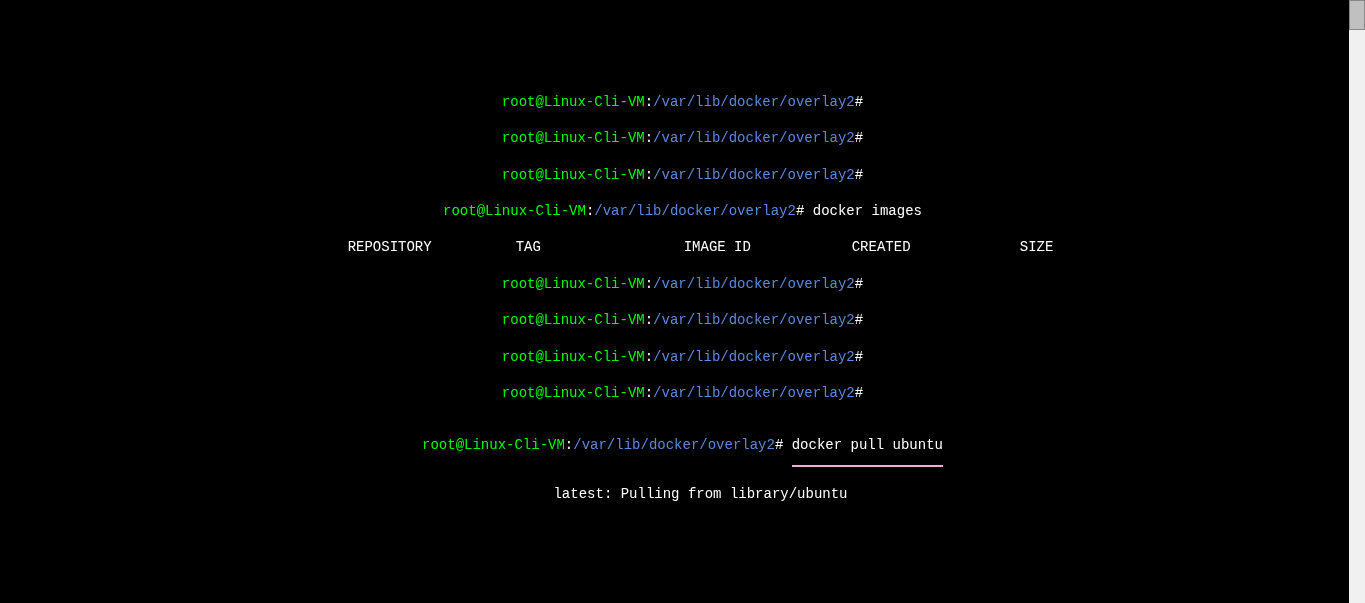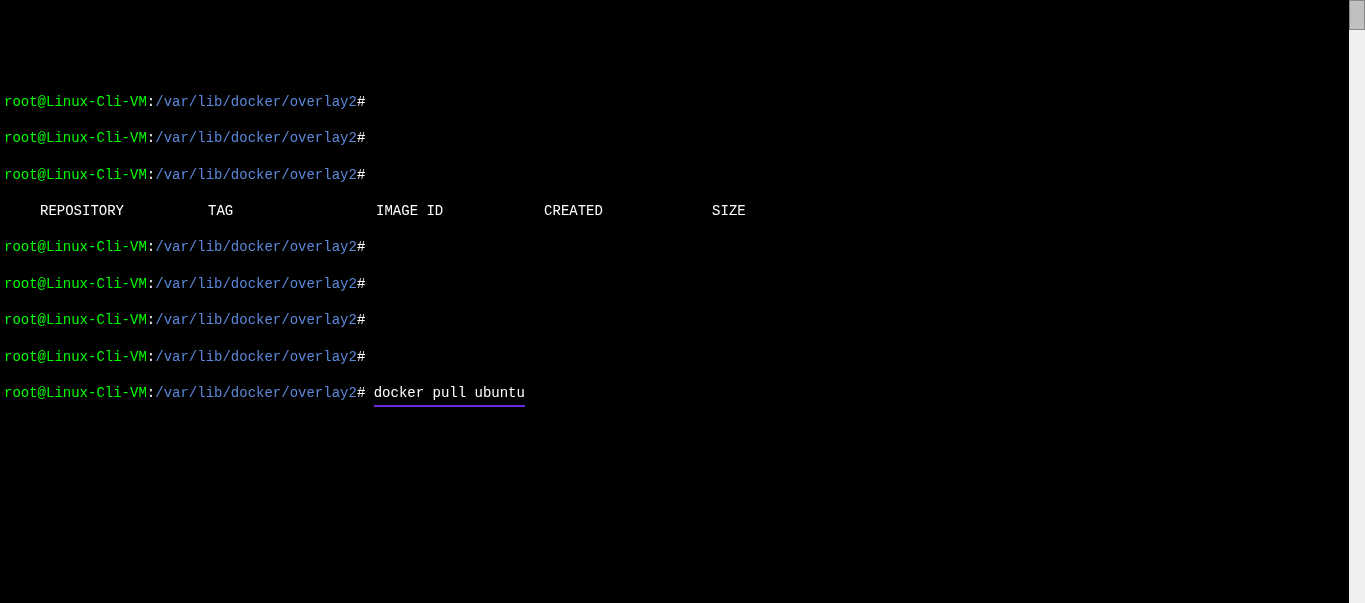--- a/index.html
+++ b/index.html
@@ -19,59 +19,62 @@
     .terminal {
       padding: 2px 4px;
     }
     .prompt-user { color: #00ff00; }
     .prompt-colon { color: #fff; }
     .prompt-path { color: #5c88da; }
     .prompt-hash { color: #fff; }
     .cmd { color: #fff; }
     .output { color: #fff; margin-left: 36px; }
     .underline-green {
-      border-bottom: 2px solid #6d28d9;
+      border-bottom: 2px solid #f9a8d4;
       display: inline-block;
-      padding-bottom: 3px;
+      padding-bottom: 10px;
+      margin-top: 16px;
     }
     .scrollbar {
       position: absolute;
       right: 0;
       top: 0;
       width: 16px;
       height: 603px;
       background: #f0f0f0;
     }
     .scrollbar-thumb {
       position: absolute;
       top: 0;
       left: 0;
       width: 16px;
       height: 30px;
       background: #c0c0c0;
       border: 1px solid #888;
       box-sizing: border-box;
     }
-    .line { display: block; }
+    .line { display: block; text-align: center; }
   </style>
 </head>
 <body>
 
 
 
 <div class="terminal">
 <span class="line"><span class="prompt-user">root@Linux-Cli-VM</span><span class="prompt-colon">:</span><span class="prompt-path">/var/lib/docker/overlay2</span><span class="prompt-hash">#</span></span>
 <span class="line"><span class="prompt-user">root@Linux-Cli-VM</span><span class="prompt-colon">:</span><span class="prompt-path">/var/lib/docker/overlay2</span><span class="prompt-hash">#</span></span>
 <span class="line"><span class="prompt-user">root@Linux-Cli-VM</span><span class="prompt-colon">:</span><span class="prompt-path">/var/lib/docker/overlay2</span><span class="prompt-hash">#</span></span>
+<span class="line"><span class="prompt-user">root@Linux-Cli-VM</span><span class="prompt-colon">:</span><span class="prompt-path">/var/lib/docker/overlay2</span><span class="prompt-hash">#</span> <span class="cmd">docker images</span></span>
 <span class="line output">REPOSITORY          TAG                 IMAGE ID            CREATED             SIZE</span>
 <span class="line"><span class="prompt-user">root@Linux-Cli-VM</span><span class="prompt-colon">:</span><span class="prompt-path">/var/lib/docker/overlay2</span><span class="prompt-hash">#</span></span>
 <span class="line"><span class="prompt-user">root@Linux-Cli-VM</span><span class="prompt-colon">:</span><span class="prompt-path">/var/lib/docker/overlay2</span><span class="prompt-hash">#</span></span>
 <span class="line"><span class="prompt-user">root@Linux-Cli-VM</span><span class="prompt-colon">:</span><span class="prompt-path">/var/lib/docker/overlay2</span><span class="prompt-hash">#</span></span>
 <span class="line"><span class="prompt-user">root@Linux-Cli-VM</span><span class="prompt-colon">:</span><span class="prompt-path">/var/lib/docker/overlay2</span><span class="prompt-hash">#</span></span>
 <span class="line"><span class="prompt-user">root@Linux-Cli-VM</span><span class="prompt-colon">:</span><span class="prompt-path">/var/lib/docker/overlay2</span><span class="prompt-hash">#</span> <span class="cmd underline-green">docker pull ubuntu</span></span>
+<span class="line output">latest: Pulling from library/ubuntu</span>
 
 
 
 
 
 
 
 
 
 

